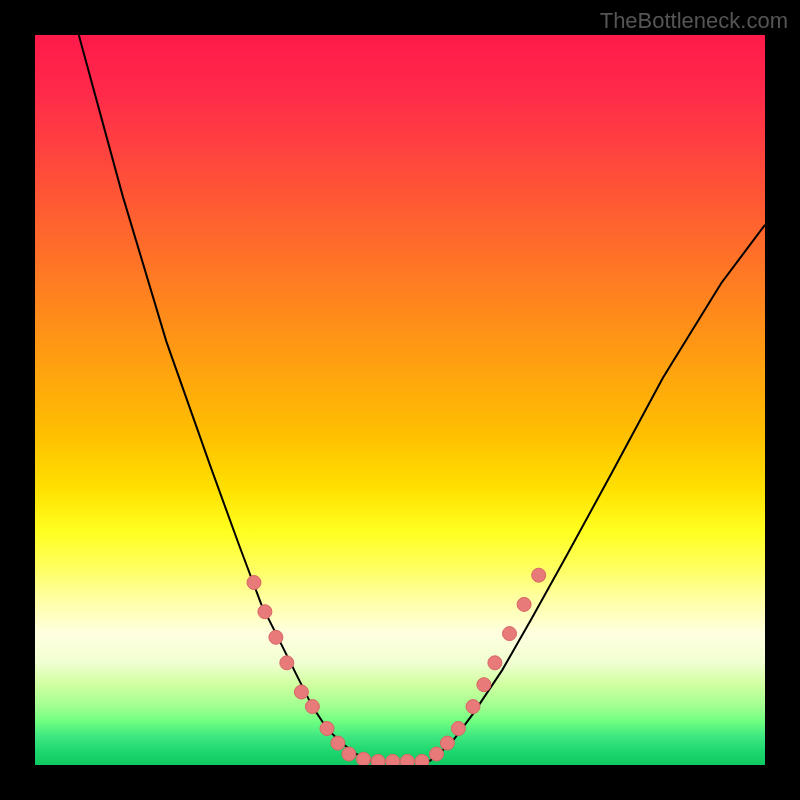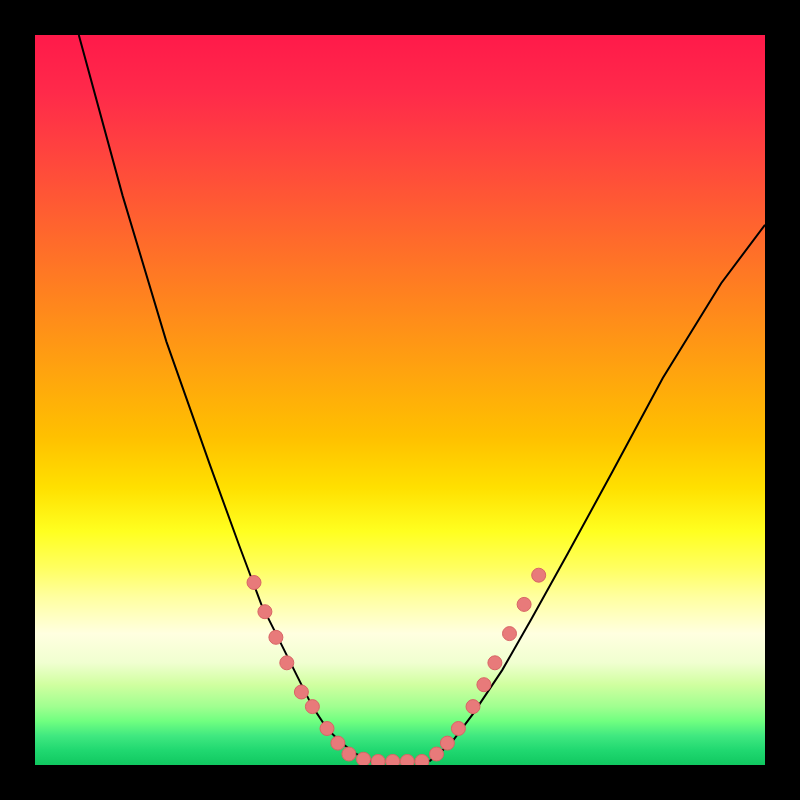--- a/index.html
+++ b/index.html
@@ -67,20 +67,21 @@
   .dot {
     fill: #e87a7a;
     stroke: #d86565;
     stroke-width: 1;
   }
 </style>
 </head>
 <body>
 
 <div class="container">
+  <div class="watermark">TheBottleneck.com</div>
   <div class="plot-area">
     <svg class="curves" viewBox="0 0 730 730">
       <path id="left-curve" class="curve" d="M43.8 0.0 L87.6 160.6 L131.4 306.6 L175.2 430.7 L204.4 511.0 L226.3 569.4 L244.6 605.9 L262.8 642.4 L277.4 671.6 L292.0 693.5 L306.6 708.1 L321.2 719.0 L335.8 726.4 "></path>
       <path id="right-curve" class="curve" d="M394.2 726.4 L416.1 708.1 L438.0 678.9 L467.2 635.1 L496.4 584.0 L532.9 518.3 L576.7 438.0 L627.8 343.1 L686.2 248.2 L730.0 189.8 "></path>
       <g id="markers">
           <circle cx="219.0" cy="547.5" r="7" class="dot"></circle>
           <circle cx="229.9" cy="576.7" r="7" class="dot"></circle>
           <circle cx="240.9" cy="602.3" r="7" class="dot"></circle>
           <circle cx="251.8" cy="627.8" r="7" class="dot"></circle>
           <circle cx="266.4" cy="657.0" r="7" class="dot"></circle>

